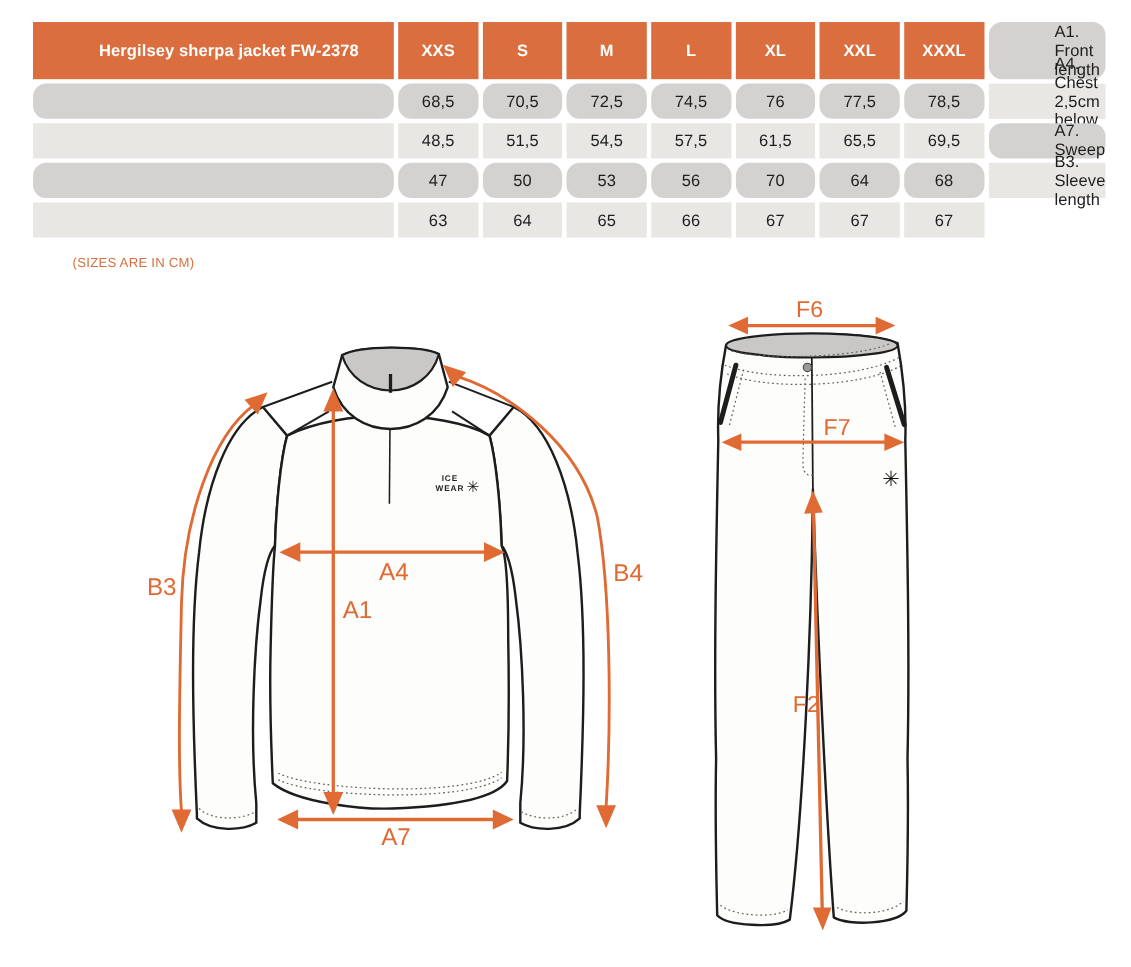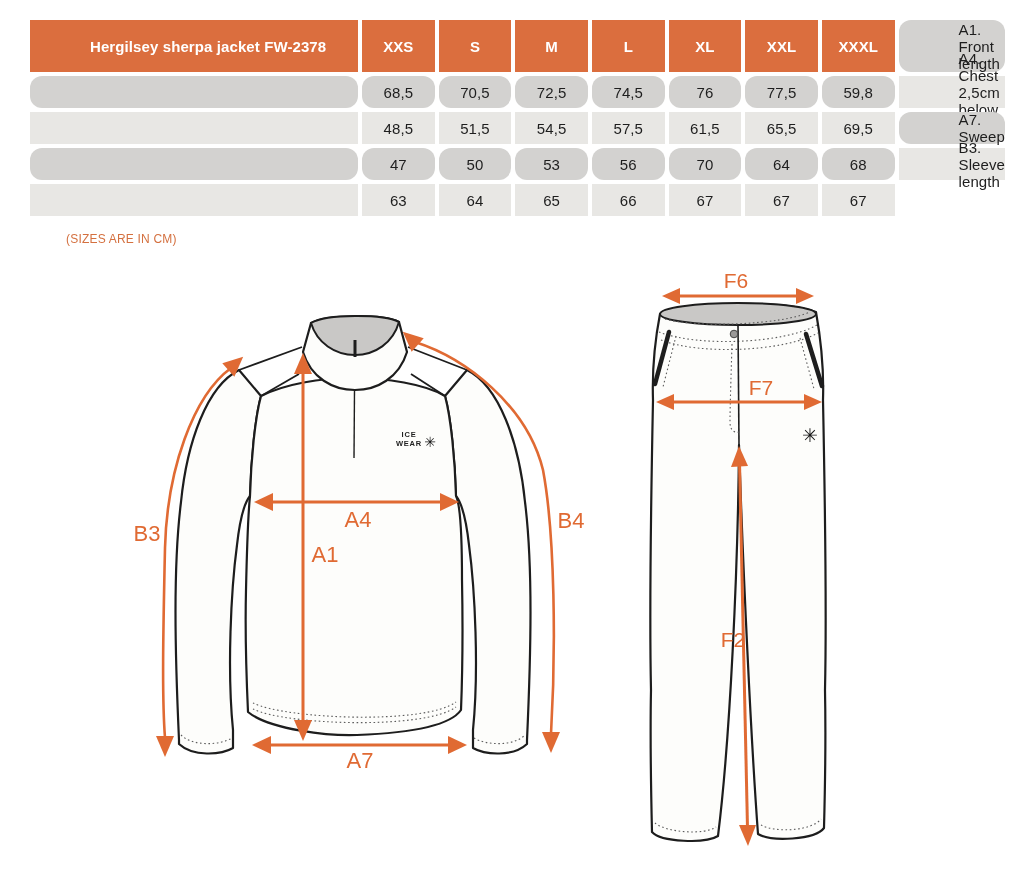--- a/index.html
+++ b/index.html
@@ -80,21 +80,21 @@
   <div class="cell head">XXXL</div>
 
   <div class="cell r-dark label">A1. Front length</div>
   <div class="cell r-dark"></div>
   <div class="cell r-dark">68,5</div>
   <div class="cell r-dark">70,5</div>
   <div class="cell r-dark">72,5</div>
   <div class="cell r-dark">74,5</div>
   <div class="cell r-dark">76</div>
   <div class="cell r-dark">77,5</div>
-  <div class="cell r-dark">59,8</div>
+  <div class="cell r-dark">78,5</div>
 
   <div class="cell r-light label">A4. Chest 2,5cm below armpit</div>
   <div class="cell r-light"></div>
   <div class="cell r-light">48,5</div>
   <div class="cell r-light">51,5</div>
   <div class="cell r-light">54,5</div>
   <div class="cell r-light">57,5</div>
   <div class="cell r-light">61,5</div>
   <div class="cell r-light">65,5</div>
   <div class="cell r-light">69,5</div>

